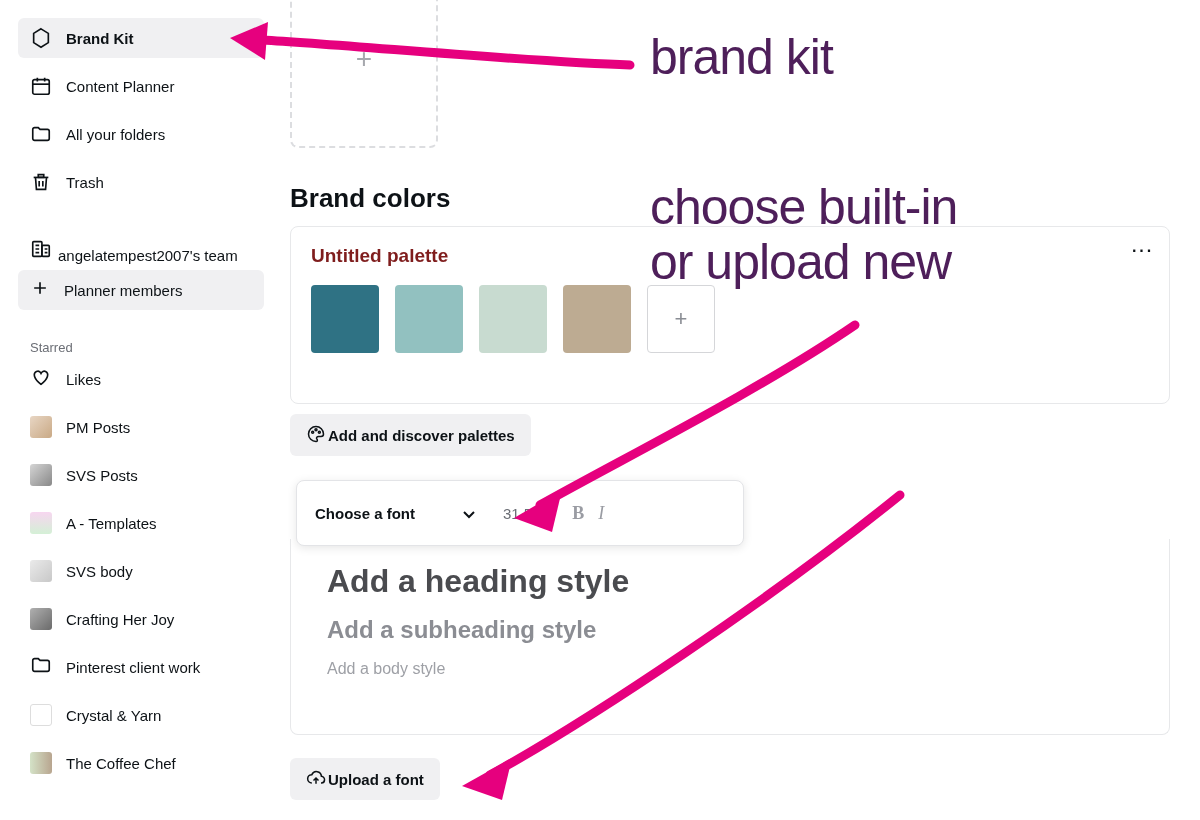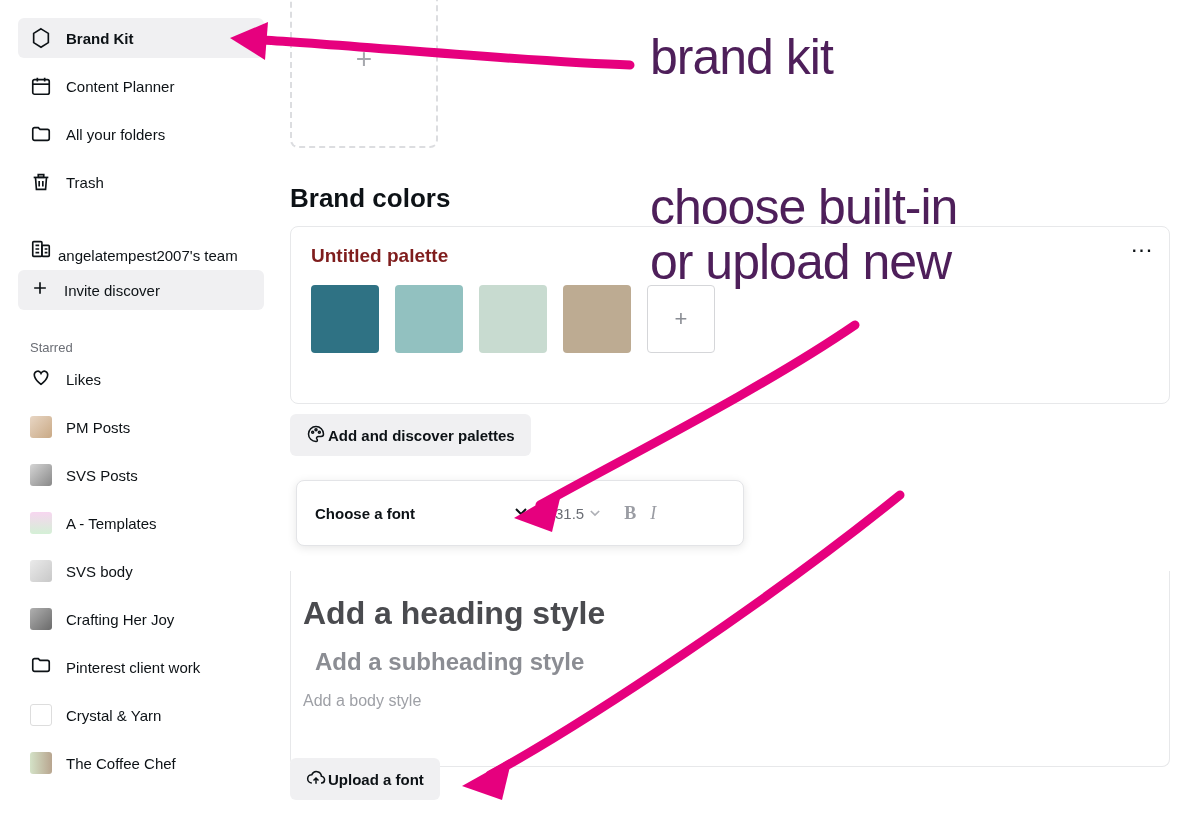--- a/index.html
+++ b/index.html
@@ -204,22 +204,22 @@
     background: #fff;
     border: 1px solid #e3e4e7;
     border-radius: 8px;
     box-shadow: 0 2px 10px rgba(0,0,0,0.10);
     display: flex;
     align-items: center;
     padding: 0 18px;
   }
   .font-select {
     display: flex;
-    align-items: flex-start;
-    gap: 100px;
+    align-items: flex-end;
+    gap: 48px;
     font-size: 15px;
     font-weight: 600;
     cursor: pointer;
   }
   .font-select .ch { font-size: 12px; }
   .font-size {
     margin-left: 28px;
     font-size: 15px;
     color: #6b6e75;
     display: flex;
@@ -232,42 +232,41 @@
     display: flex;
     gap: 14px;
     color: #9a9ca3;
   }
   .bi-toggle .b { font-weight:700; font-size:18px; cursor:pointer; font-family:Georgia,serif; }
   .bi-toggle .i { font-style:italic; font-size:18px; cursor:pointer; font-family:Georgia,serif; }
 
   .styles-card {
     position: absolute;
     left: 0;
-    top: 571px;
+    top: 539px;
     width: 880px;
     height: 196px;
     border: 1px solid #e7e8ea;
     border-top: none;
     border-radius: 0 0 8px 8px;
-    padding: 24px 12px;
+    padding: 24px 36px;
   }
   .h-style {
     font-size: 32px;
     font-weight: 700;
     color: #4a4b4f;
     margin-bottom: 16px;
     cursor: pointer;
   }
   .sh-style {
     font-size: 24px;
     font-weight: 600;
     color: #8b8d93;
     margin-bottom: 16px;
     cursor: pointer;
-    margin-left: 12px;
   }
   .b-style {
     font-size: 16px;
     color: #9ea0a6;
     cursor: pointer;
   }
 
   
   .annot {
     position: absolute;
@@ -338,21 +337,21 @@
     </span>
     <span class="label">angelatempest2007's team</span>
   </div>
 
   <div class="invite-btn">
     <span class="icon-slot">
       <svg viewBox="0 0 24 24" width="20" height="20" fill="none" stroke="#0d1216" stroke-width="2">
         <path d="M12 5v14M5 12h14"></path>
       </svg>
     </span>
-    <span class="label">Invite discover</span>
+    <span class="label">Planner members</span>
   </div>
 
   <div class="sidebar-heading">Starred</div>
 
   <div class="starred-item">
     <span class="icon-slot">
       <svg viewBox="0 0 24 24" width="22" height="22" fill="none" stroke="#0d1216" stroke-width="1.8">
         <path d="M12 20 C 4 14, 3 8, 7 6 c 2-1 4 0 5 2 c 1-2 3-3 5-2 c 4 2 3 8 -5 14z"></path>
       </svg>
     </span>

